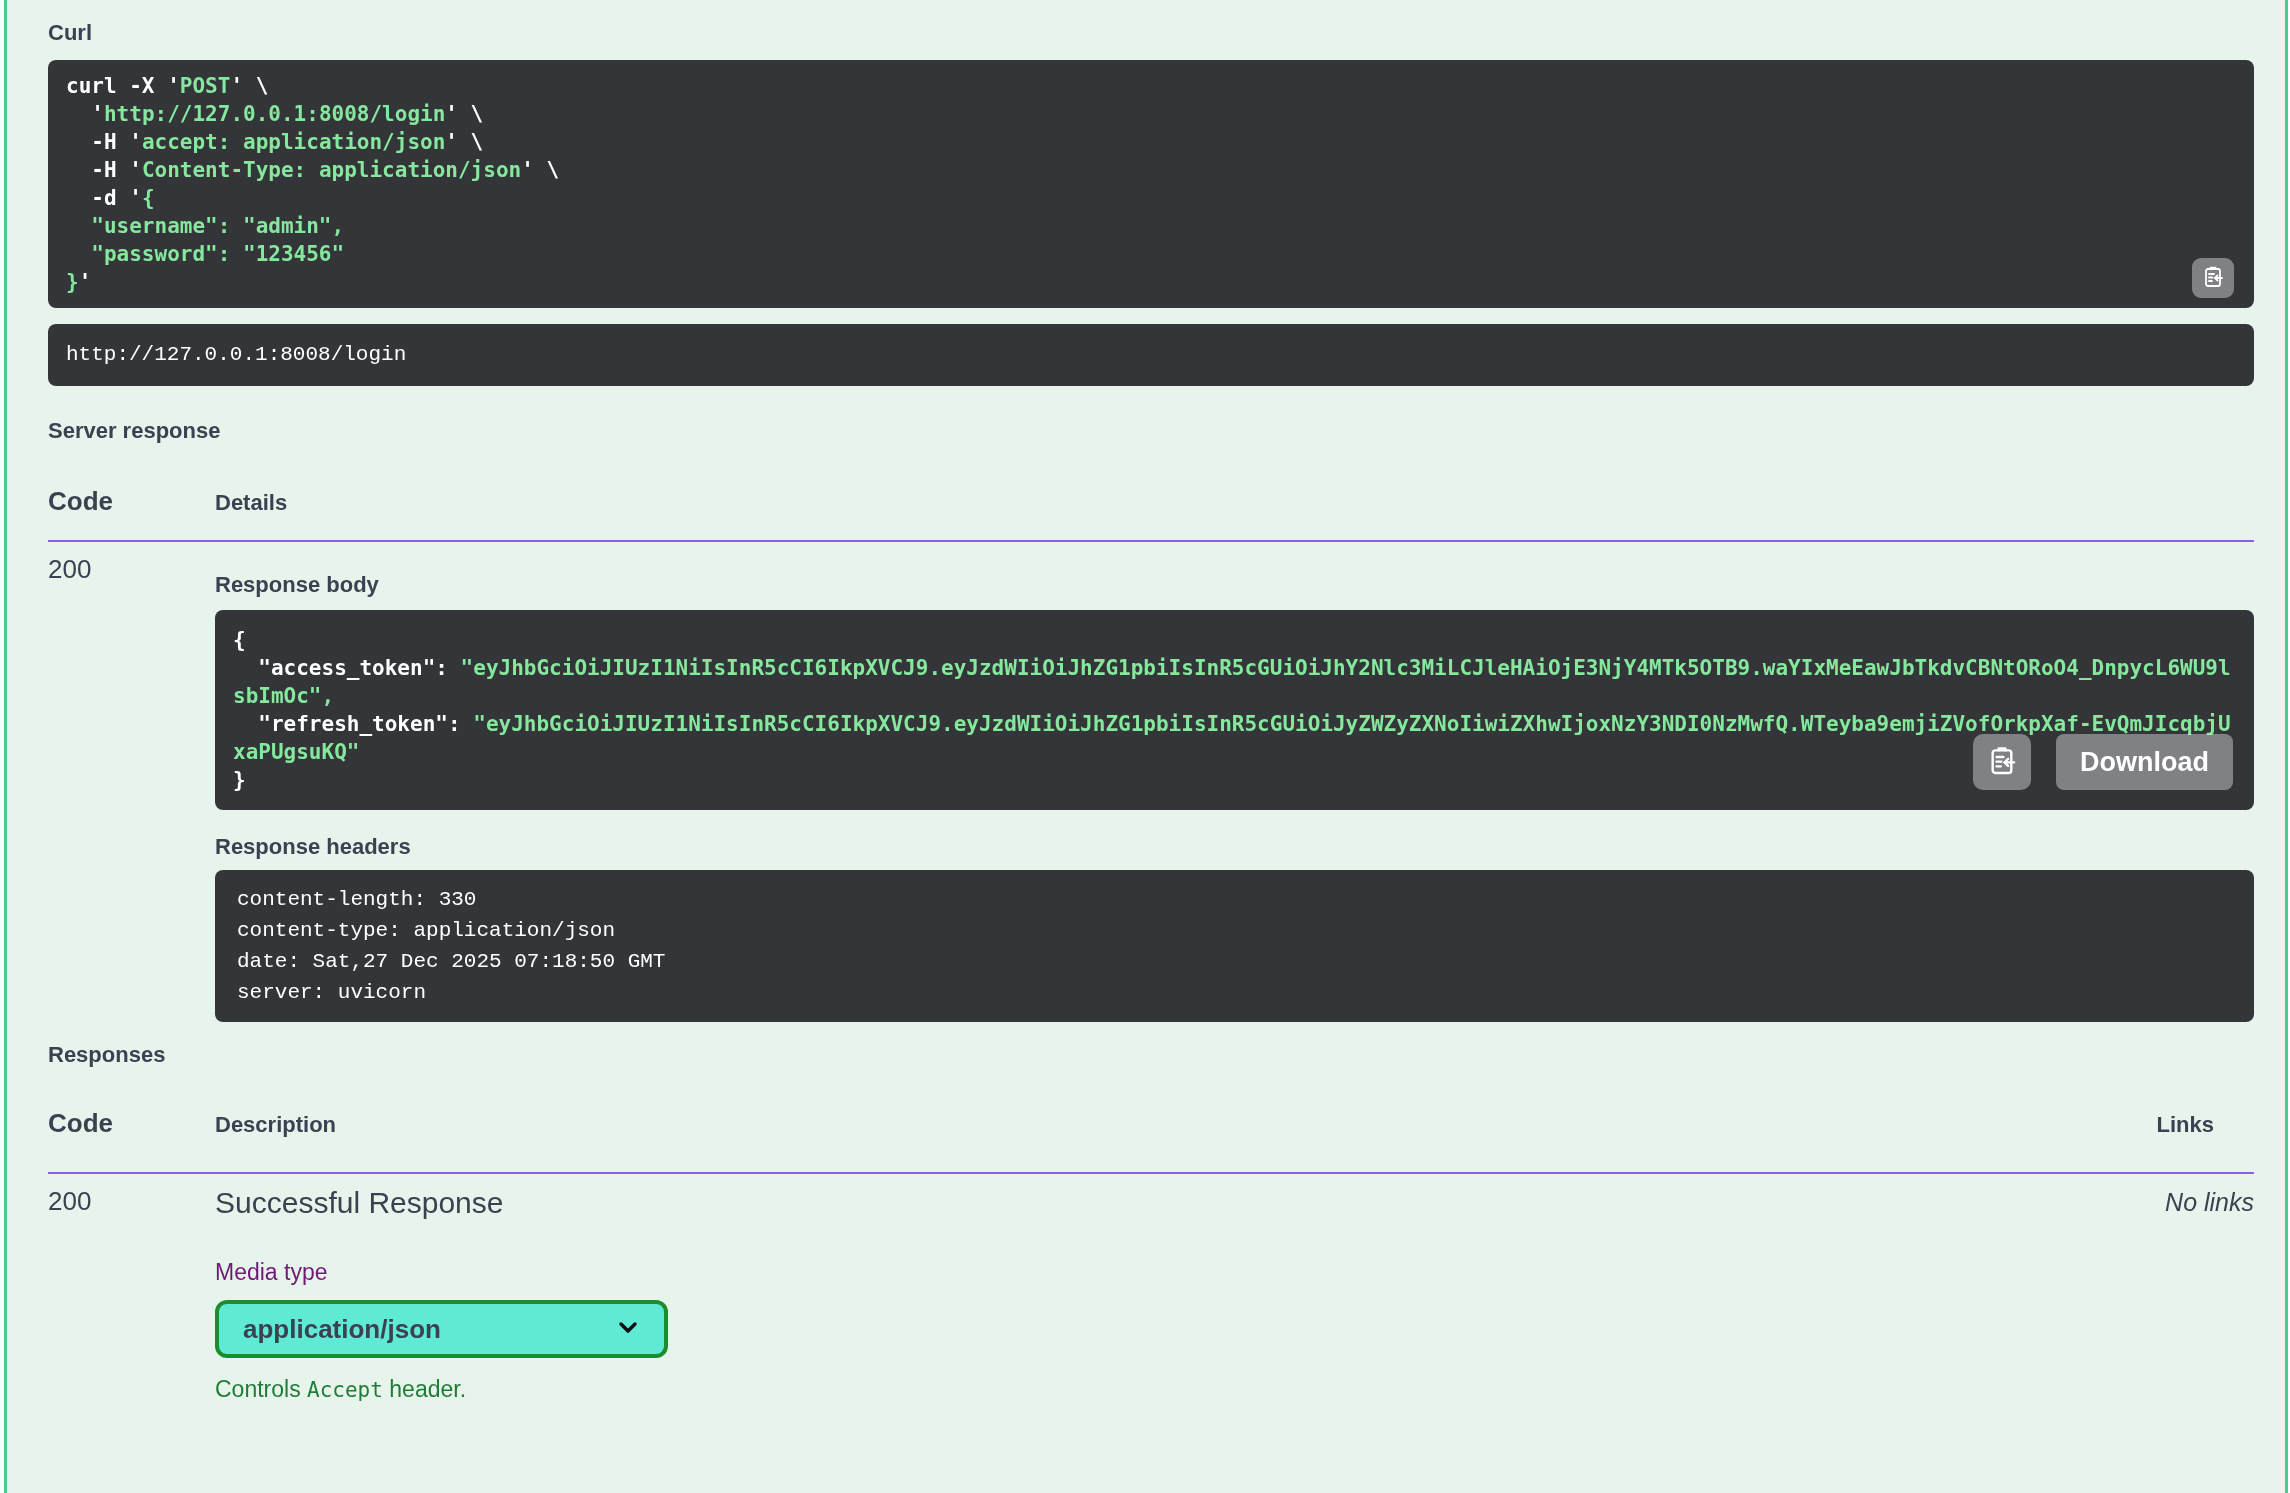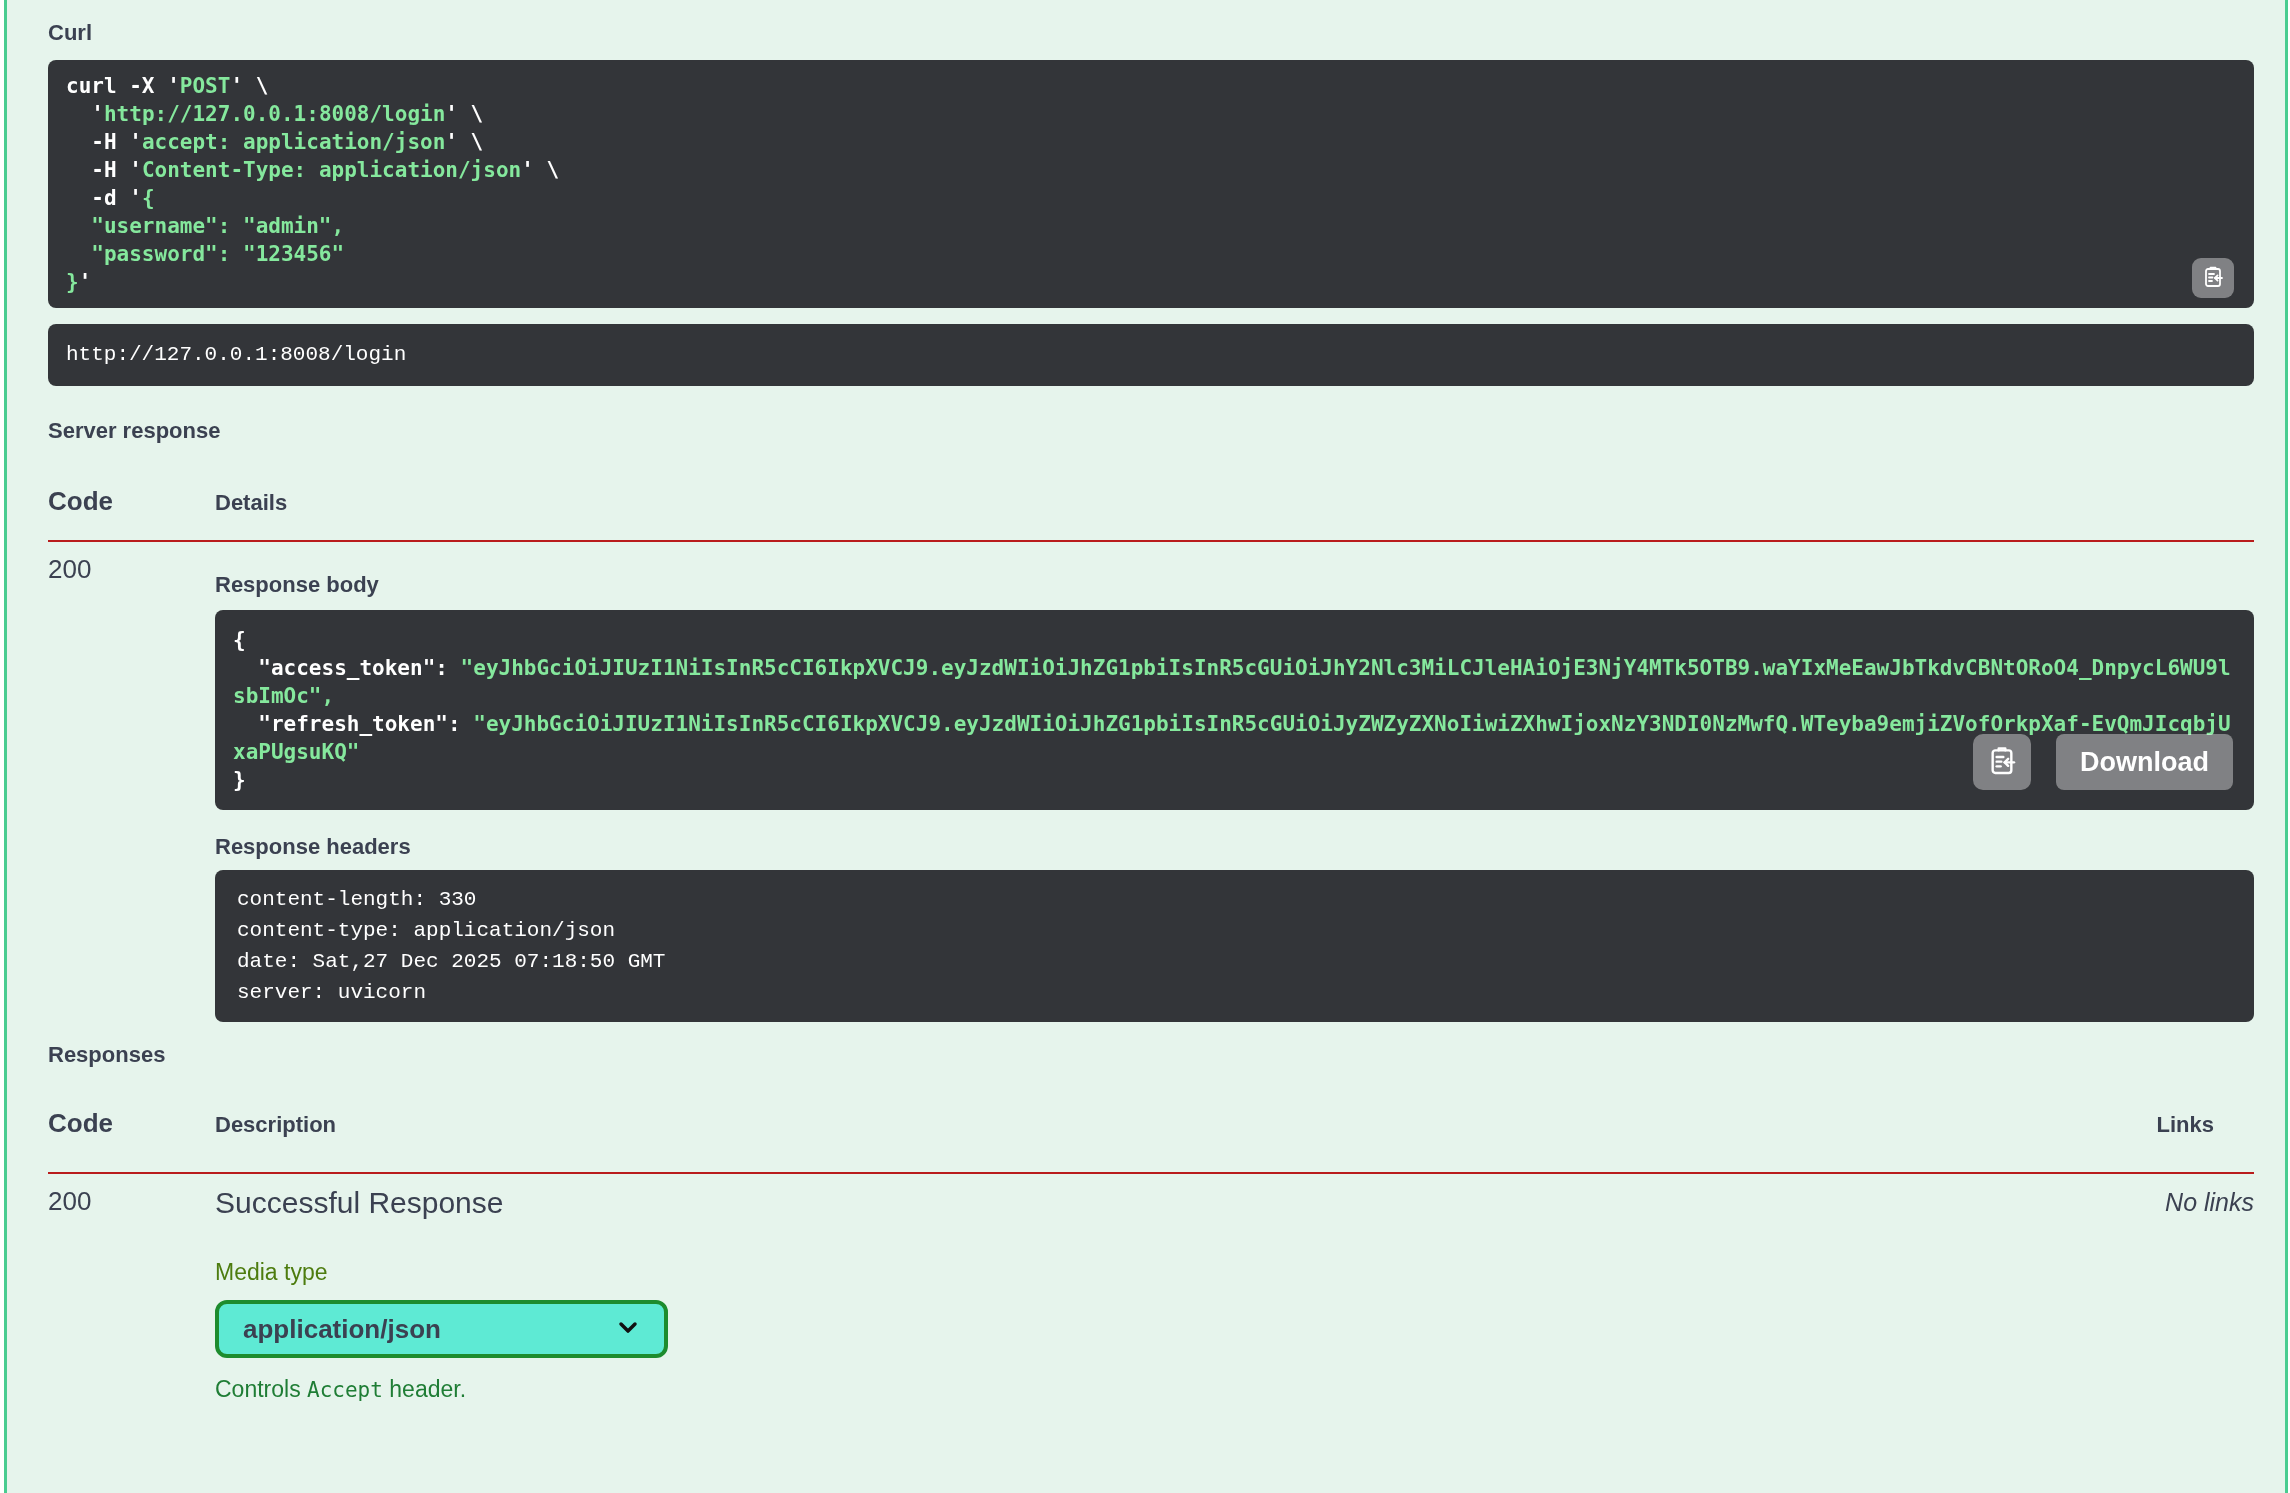--- a/index.html
+++ b/index.html
@@ -32,21 +32,21 @@
   }
   .seg-p { color:#ffffff; }
   .seg-g { color:#85e89d; }
 
   .curl-block { margin:14px 0 0 0; padding:12px 18px; }
   .request-url-title { margin-top:32px; }
   .url-block { margin-top:16px; padding:20px 18px; }
   .url-block pre { line-height:22px; }
   .server-response-title { margin-top:32px; }
 
-  .tbl-header { display:flex; align-items:baseline; margin-top:42px; padding-bottom:22px; border-bottom:2px solid #b91c1c; }
+  .tbl-header { display:flex; align-items:baseline; margin-top:42px; padding-bottom:22px; border-bottom:2px solid #8b5cf6; }
   .tbl-header.responses-head { margin-top:40px; padding-bottom:32px; }
   .col-code { width:167px; flex:0 0 167px; }
   .th-code { font-size:26px; font-weight:bold; line-height:30px; }
   .th-details { font-size:22px; font-weight:bold; line-height:30px; flex:1; }
   .th-links { font-size:22px; font-weight:bold; line-height:30px; text-align:right; padding-right:40px; }
 
   .tbl-row { display:flex; align-items:flex-start; padding-top:12px; }
   .status-code { font-size:26px; line-height:30px; font-weight:normal; }
   .col-main { flex:1; min-width:0; }
   .col-links { flex:0 0 auto; padding-top:2px; }
@@ -68,21 +68,21 @@
   }
   .overlay-actions .copy-btn { position:static; width:58px; height:56px; border-radius:10px; }
   .download-btn {
     height:56px; padding:0 24px; border:none; cursor:pointer;
     background:rgba(255,255,255,0.38); border-radius:8px;
     color:#ffffff; font-family:"Liberation Sans", sans-serif;
     font-size:27px; font-weight:bold;
   }
   .success-desc { font-size:30px; line-height:34px; font-weight:normal; color:#3b4151; }
   .no-links { font-size:25px; font-style:italic; color:#3b4151; }
-  .media-type-label { margin-top:40px; font-size:23px; line-height:24px; color:#4d7c0f; }
+  .media-type-label { margin-top:40px; font-size:23px; line-height:24px; color:#701a75; }
   .media-select {
     margin-top:16px; width:453px; height:58px; cursor:pointer;
     background:#5eead4; border:4px solid #1d8c2e; border-radius:12px;
     display:flex; align-items:center; justify-content:space-between;
     padding:0 22px 0 24px;
   }
   .media-select .value { font-size:26px; font-weight:bold; color:#3b4151; }
   .accept-hint { margin-top:18px; font-size:23px; color:#1f7d35; }
   .accept-hint code { font-family:"DejaVu Sans Mono", monospace; font-size:21px; color:#1f7d35;margin-top:32px; }
 </style>

